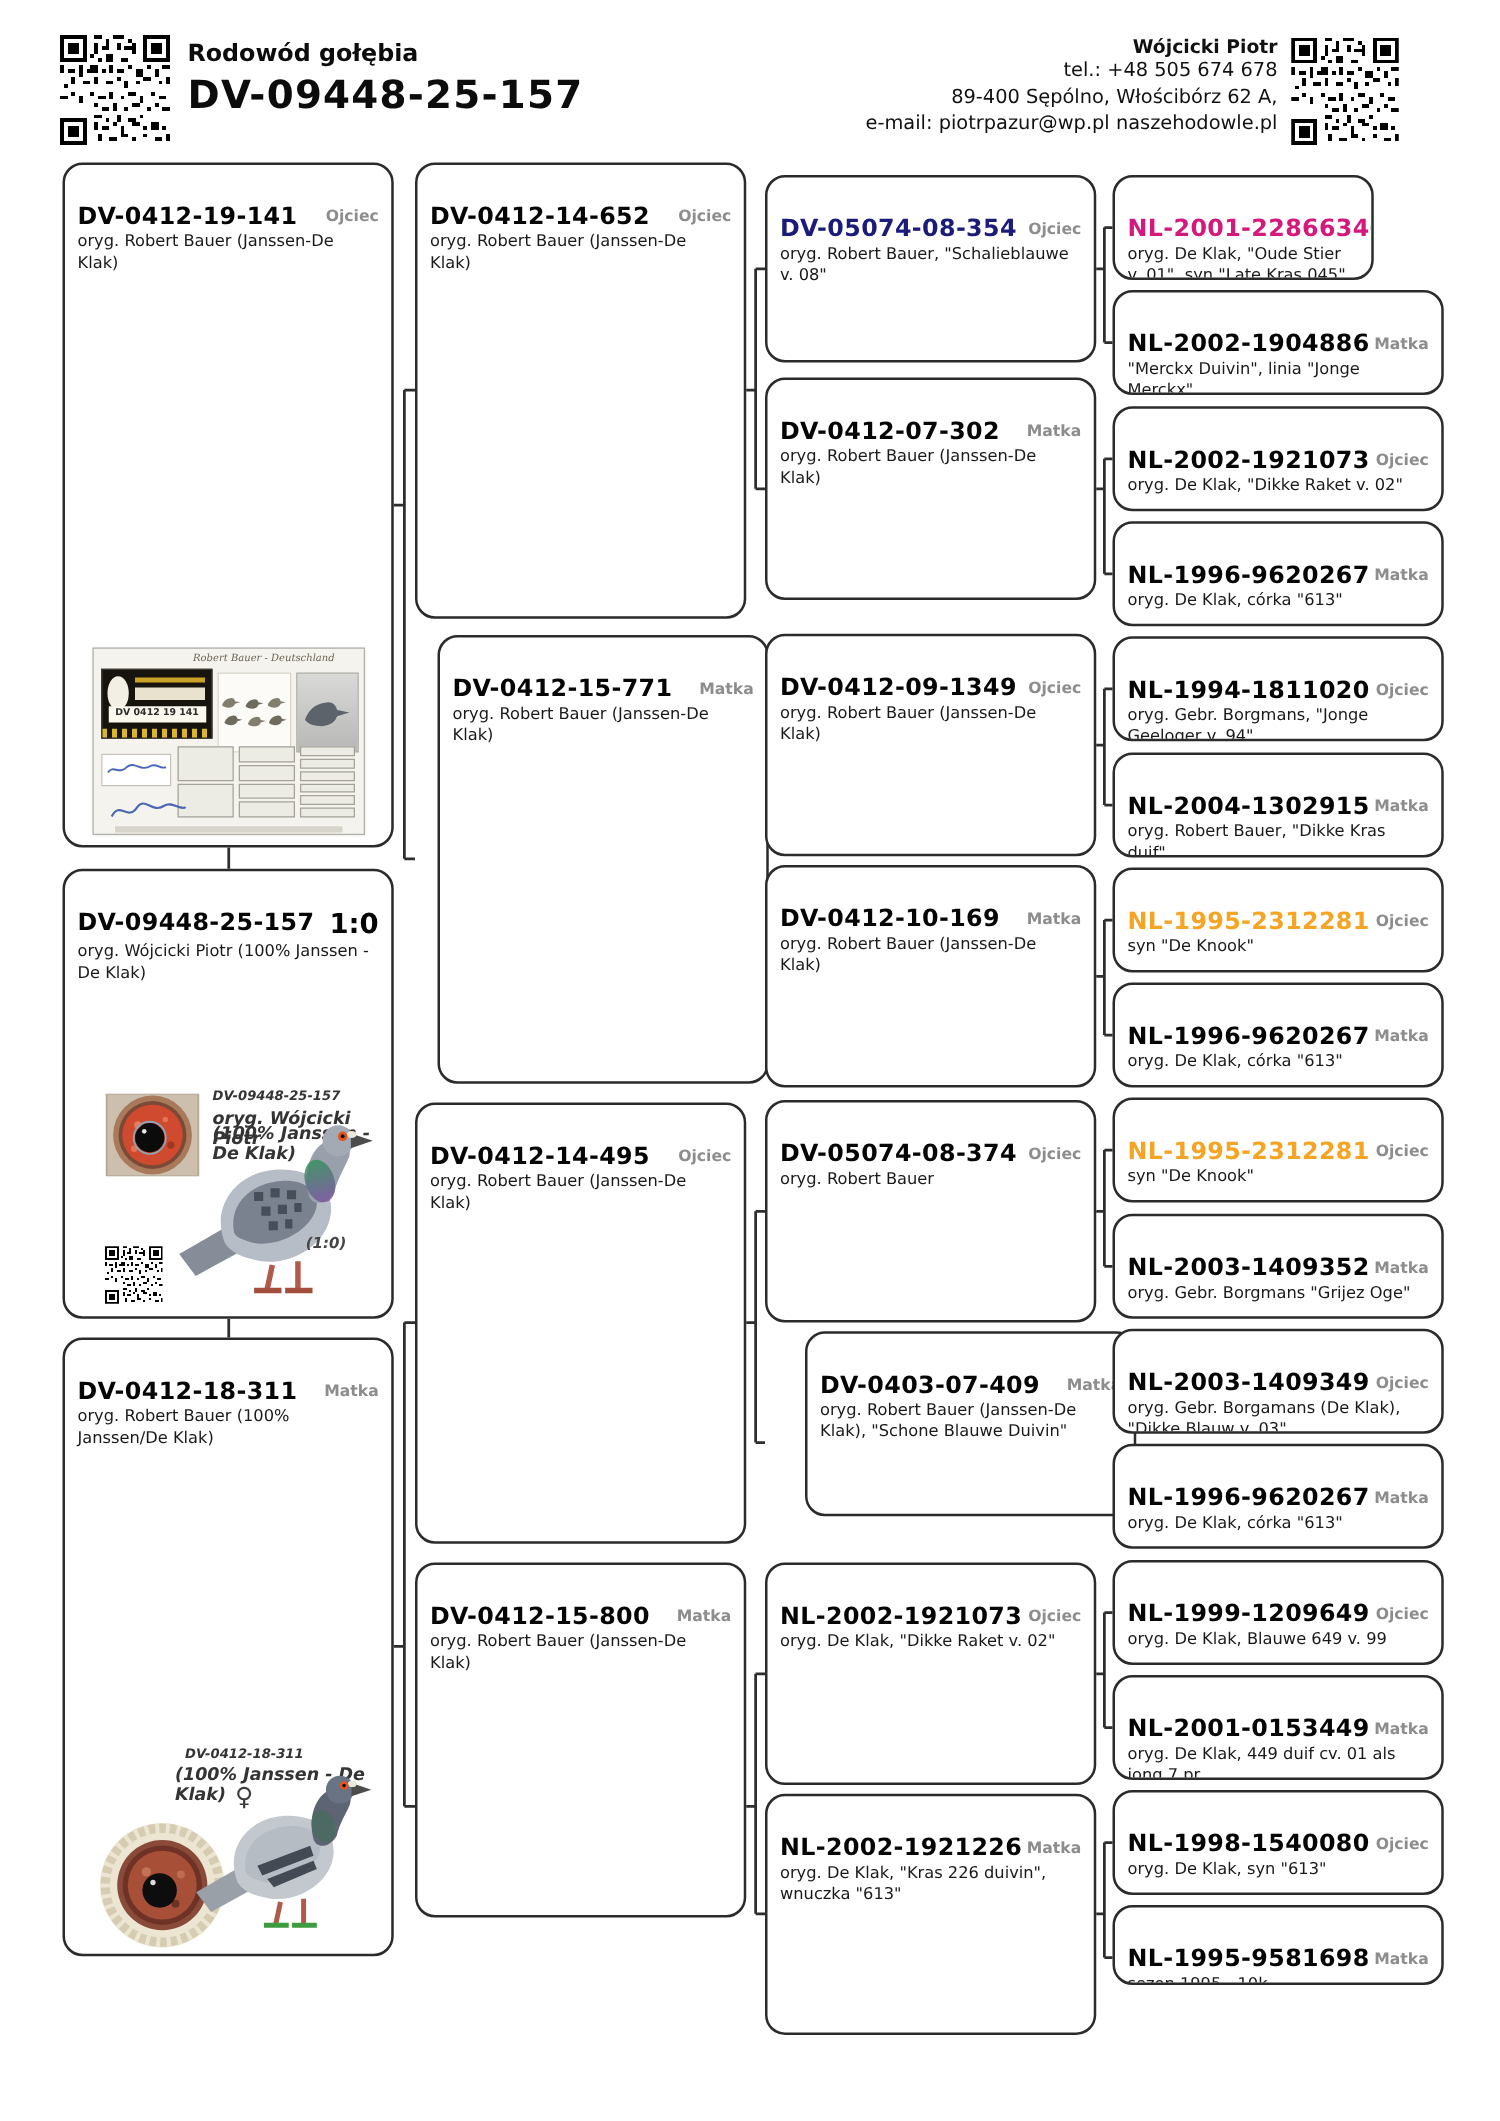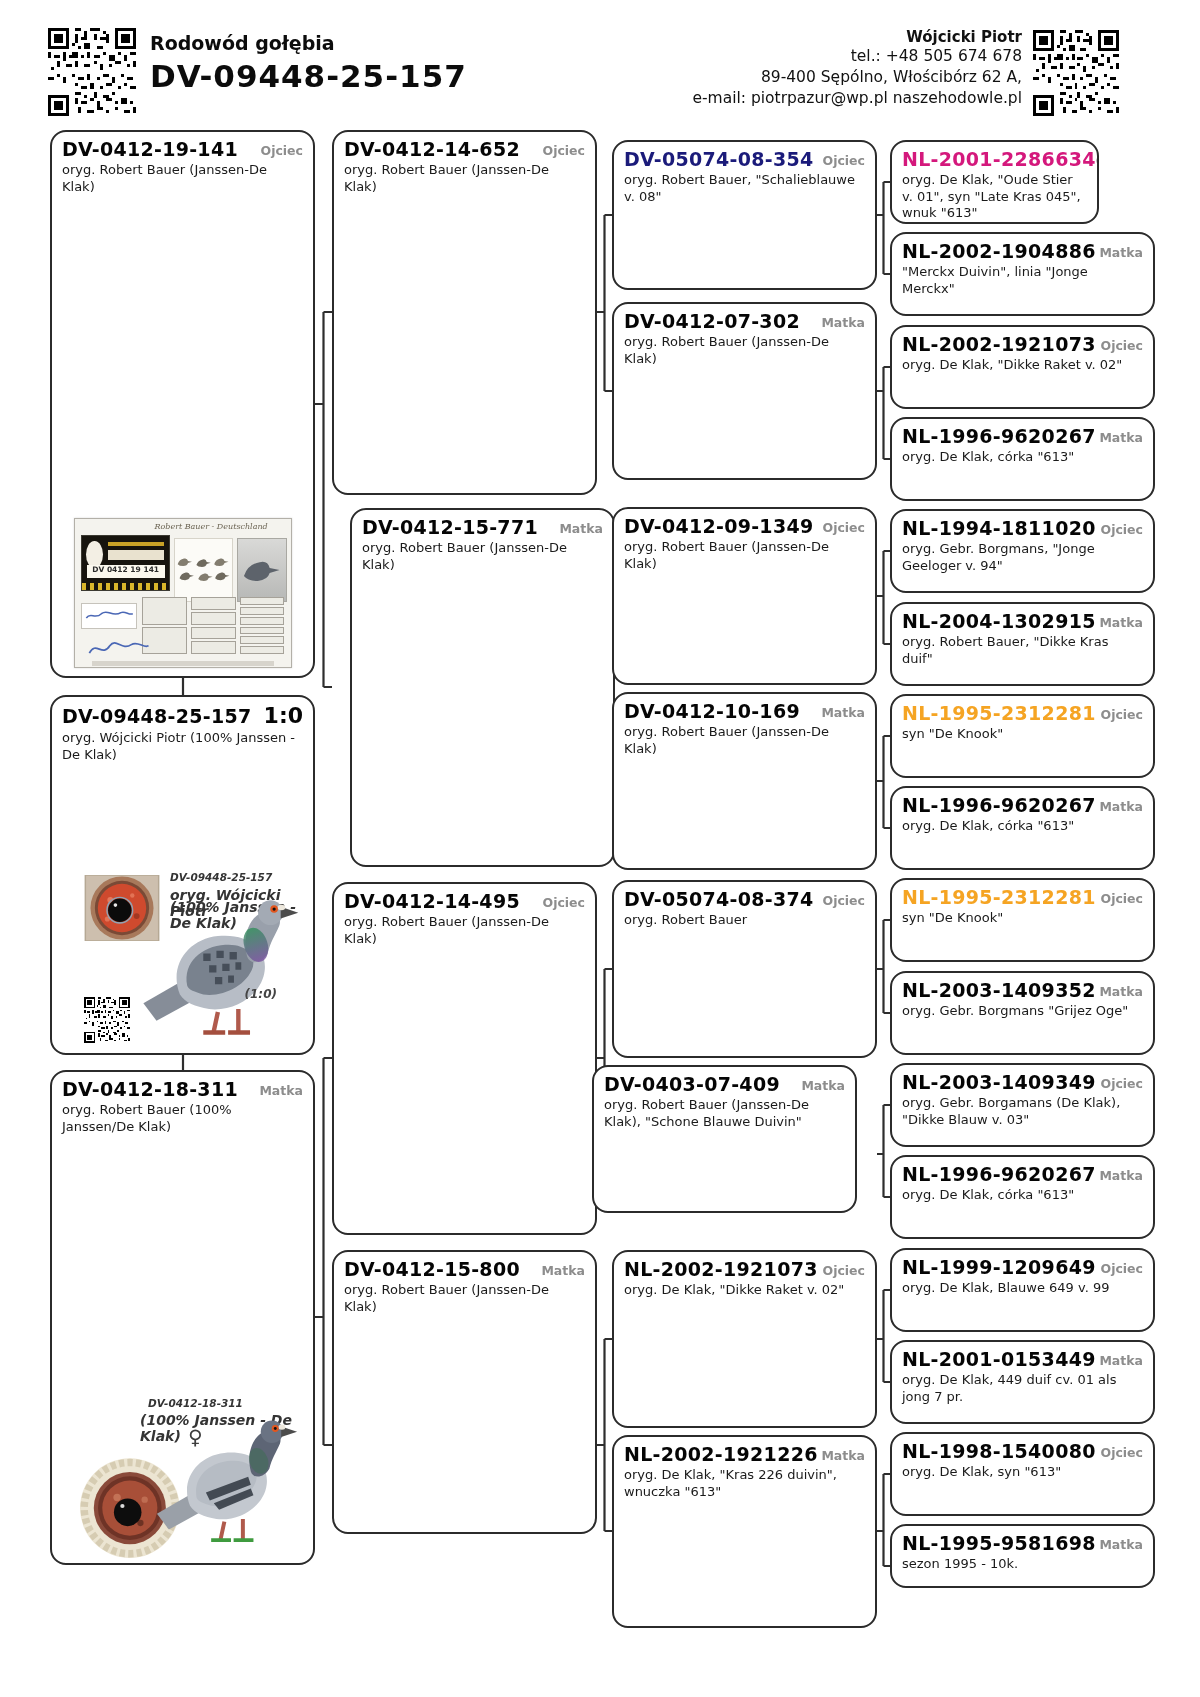--- a/index.html
+++ b/index.html
@@ -17,21 +17,21 @@
   .owner{font-size:15px;font-weight:bold;line-height:1.2;}
   .contact-line{font-size:15.5px;line-height:1.35;}
 
   
   .connectors{position:absolute;left:0;top:0;width:1200px;height:1697px;z-index:0;}
   .connectors path{stroke:#2e2e2e;stroke-width:2.2;fill:none;}
 
   
   .pbox{position:absolute;z-index:1;background:#fff;border:2.5px solid #2b2b2b;border-radius:16px;
         box-sizing:border-box;padding:6px 10px;overflow:hidden;}
-  .head{display:flex;justify-content:space-between;align-items:center;}
+  .head{display:flex;justify-content:space-between;align-items:flex-start;margin-top:24px;}
   .ring{font-size:19px;font-weight:bold;color:#050505;letter-spacing:.3px;white-space:nowrap;}
   .badge{font-size:12.5px;font-weight:bold;color:#8d8d8d;padding-top:3px;}
   .score{font-size:22px;font-weight:bold;color:#050505;}
   .desc{font-size:13px;color:#1a1a1a;line-height:1.28;margin-top:2px;}
 
   
   .cert{position:absolute;left:22px;bottom:8px;width:216px;height:148px;background:#f4f3ee;
         border:1px solid #b3b0a8;box-shadow:0 0 2px rgba(0,0,0,.15);}
   .cert-script{position:absolute;left:28%;top:3px;right:2%;font-family:"DejaVu Serif",serif;
         font-style:italic;font-size:8px;color:#6b6453;text-align:center;white-space:nowrap;overflow:hidden;}
@@ -330,21 +330,21 @@
       </div>
     <div class="desc">oryg. Robert Bauer (Janssen-De Klak)</div>
   </div>
   <div class="pbox" style="left:612px;top:880px;width:265px;height:178px">
     <div class="head">
         <span class="ring">DV-05074-08-374</span>
         <span class="badge">Ojciec</span>
       </div>
     <div class="desc">oryg. Robert Bauer</div>
   </div>
-  <div class="pbox" style="left:592px;top:1065px;width:265px;height:148px">
+  <div class="pbox" style="left:644px;top:1065px;width:265px;height:148px">
     <div class="head">
         <span class="ring">DV-0403-07-409</span>
         <span class="badge">Matka</span>
       </div>
     <div class="desc">oryg. Robert Bauer (Janssen-De Klak), "Schone Blauwe Duivin"</div>
   </div>
   <div class="pbox" style="left:612px;top:1250px;width:265px;height:178px">
     <div class="head">
         <span class="ring">NL-2002-1921073</span>
         <span class="badge">Ojciec</span>

